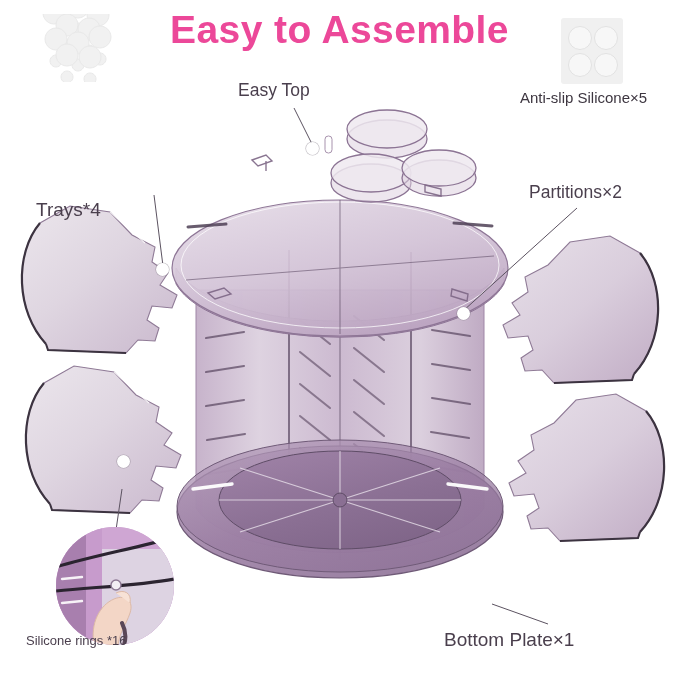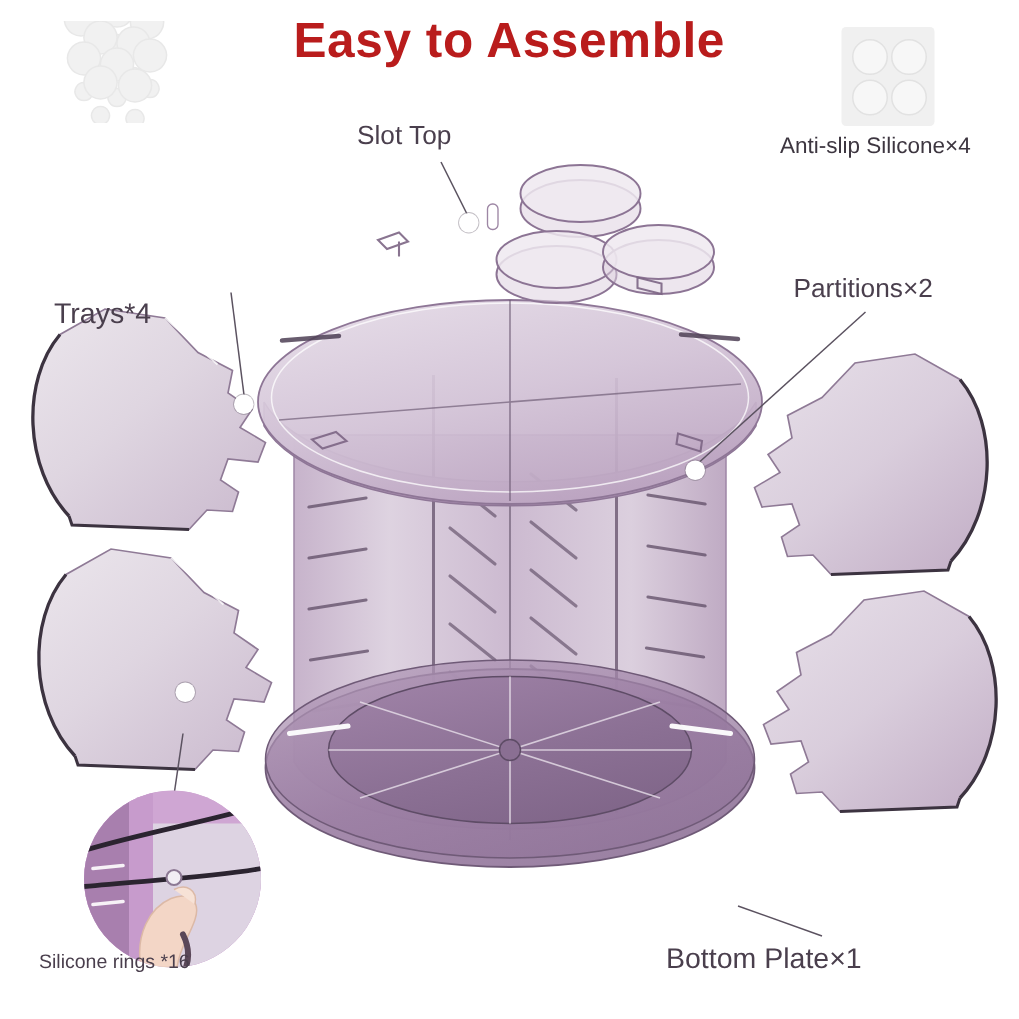--- a/index.html
+++ b/index.html
@@ -3,21 +3,21 @@
 <meta charset="utf-8">
 <style>
   html,body{margin:0;padding:0;background:#ffffff;}
   body{width:679px;height:679px;overflow:hidden;
        font-family:"Liberation Sans","DejaVu Sans",sans-serif;}
   #stage{position:relative;width:679px;height:679px;background:#ffffff;}
 
   
   .title{
     position:absolute;left:0;top:8px;width:679px;text-align:center;
-    font-size:33px;font-weight:bold;letter-spacing:.4px;color:#b91c1c;
+    font-size:39px;font-weight:bold;letter-spacing:.4px;color:#ec4899;
   }
   .lbl{position:absolute;color:#4a3f4d;font-size:17.5px;white-space:nowrap;}
   .lbl.small{font-size:15px;color:#3d3640;}
 
   
   .leaders{position:absolute;left:0;top:0;width:679px;height:679px;
            pointer-events:none;}
 
   
   .rings-icon{position:absolute;left:34px;top:14px;width:120px;height:68px;}
@@ -289,23 +289,23 @@
         <line x1="6" y1="76" x2="26" y2="74"></line>
       </g>
       <circle cx="60" cy="58" r="5" fill="#f2eef4" stroke="#8d7994" stroke-width="1.4"></circle>
       <path d="M38 118 C34 96 44 78 58 72 C70 67 78 74 74 86 C70 98 64 104 62 118 Z" fill="#f3d6c6" stroke="#dcb9a6" stroke-width="1"></path>
       <path d="M60 66 C68 62 76 66 74 76" fill="#f7e2d6" stroke="#dcb9a6" stroke-width="1"></path>
       <path d="M66 96 C70 104 70 112 68 118" stroke="#5a4758" stroke-width="4" fill="none" stroke-linecap="round"></path>
     </svg>
   </div>
 
 
-  <div class="lbl" style="left:238px;top:80px;">Slot Top</div>
-
-  <div class="lbl small" style="left:520px;top:89px;">Anti-slip Silicone×4</div>
+  <div class="lbl" style="left:238px;top:80px;">Easy Top</div>
+
+  <div class="lbl small" style="left:520px;top:89px;">Anti-slip Silicone×5</div>
 
   <div class="lbl" style="left:36px;top:167px;font-size:19px;margin-top:32px;">Trays*4</div>
 
   <div class="lbl" style="left:529px;top:182px;">Partitions×2</div>
 
   <div class="lbl" style="left:26px;top:633px;font-size:13px;">Silicone rings *16</div>
 
   <div class="lbl" style="left:444px;top:629px;font-size:19px;text-align:center;">Bottom Plate×1</div>
 
 </div>

